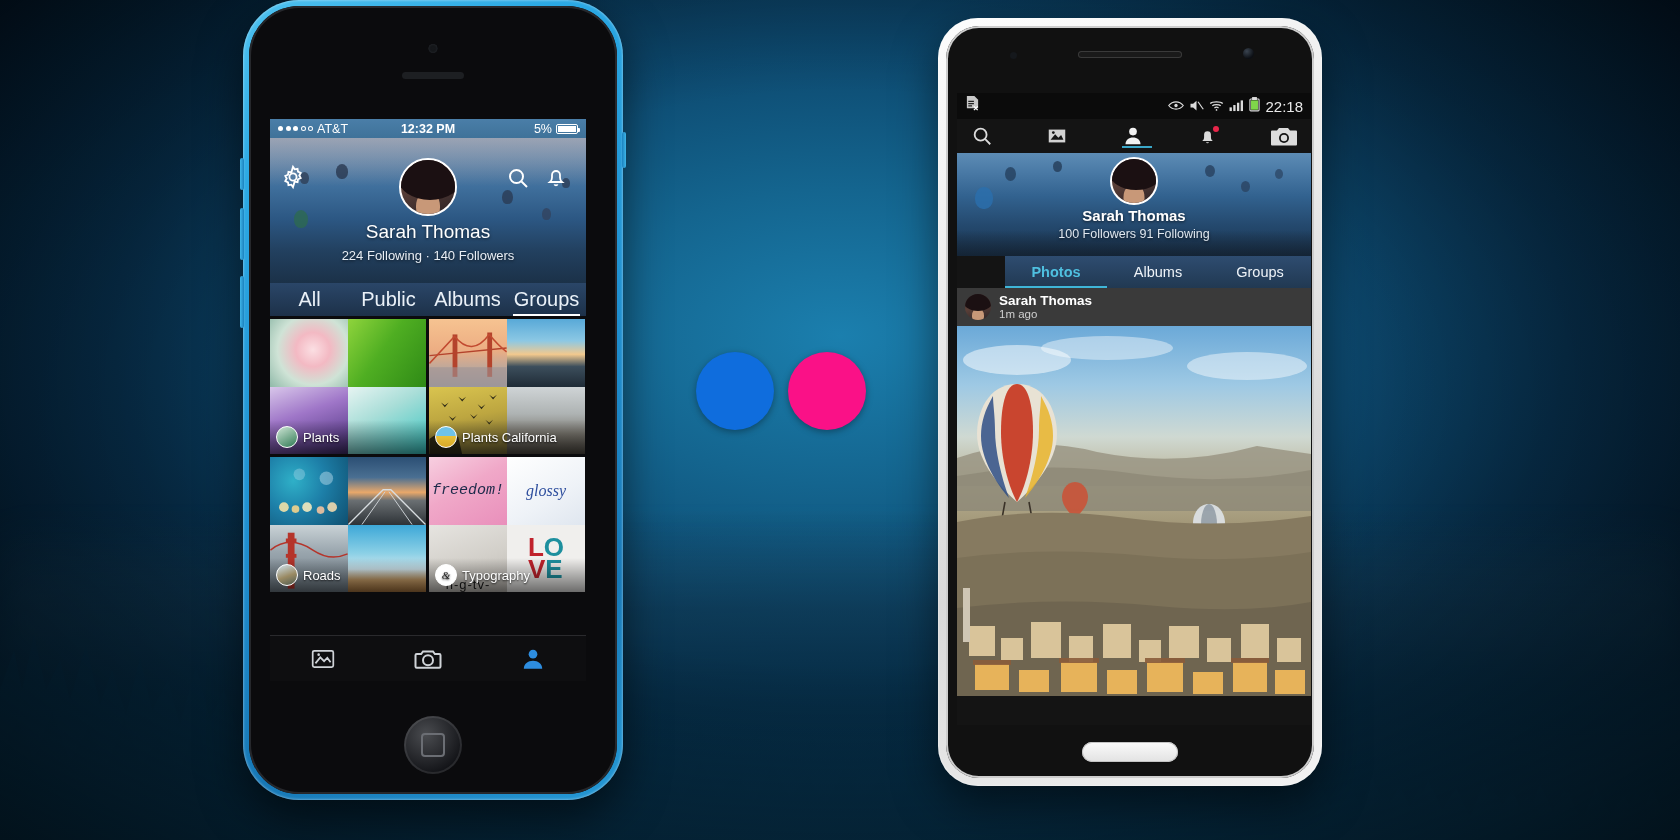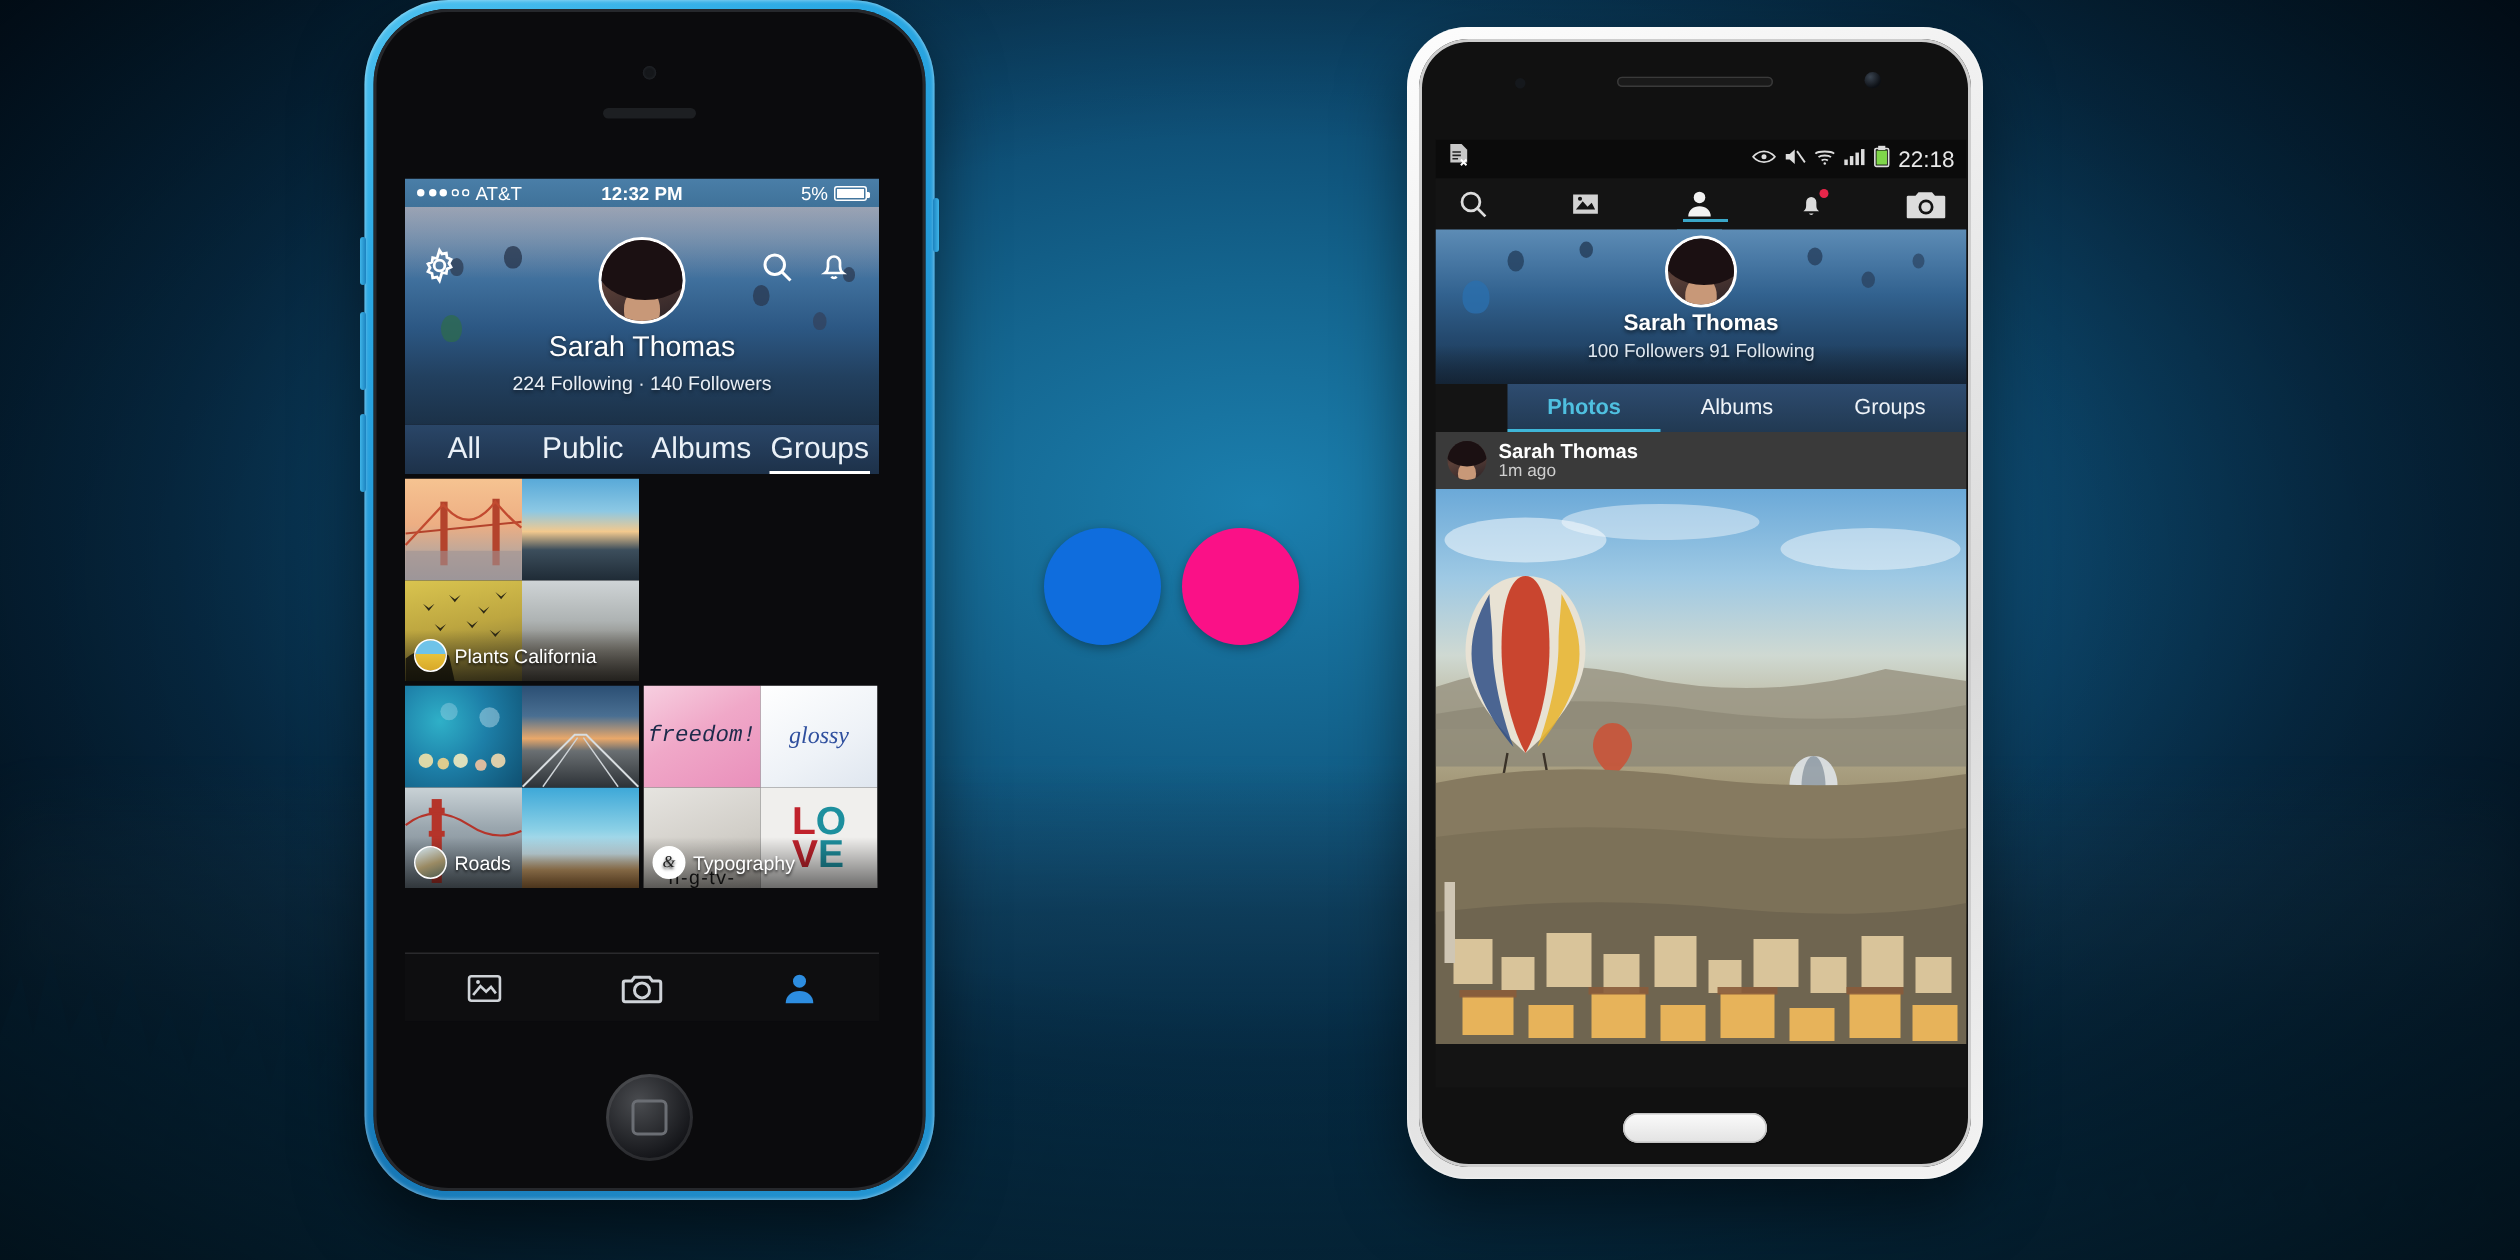--- a/index.html
+++ b/index.html
@@ -360,20 +360,30 @@
       <div class="t">All</div>
       <div class="t">Public</div>
       <div class="t">Albums</div>
       <div class="t sel">Groups</div>
     </div>
 
     <div class="ios-body">
 
       <div class="alb-row">
 
+        <div class="alb">
+          <div class="cell" style="background:radial-gradient(circle at 55% 45%, #fbdfe3 0%, #f3b9c3 30%, #cfe3d6 62%, #8fb9a8 100%);"></div>
+          <div class="cell" style="background:linear-gradient(125deg,#8fd43c 0%,#4fae22 45%,#2f8a16 100%);"></div>
+          <div class="cell" style="background:linear-gradient(160deg,#d8c6ea 0%,#9f76c8 40%,#6b4b9a 75%,#3d2a63 100%);"></div>
+          <div class="cell" style="background:linear-gradient(150deg,#e7f4f2 0%,#a9ded8 40%,#35c4c0 100%);"></div>
+          <div class="label">
+            <span class="ic" style="background:linear-gradient(150deg,#cfe6d6,#2f7a54);"></span>
+            <span>Plants</span>
+          </div>
+        </div>
 
         <div class="alb">
           <div class="cell" style="background:linear-gradient(180deg,#f6c391 0%,#edae83 45%,#b9a79d 75%,#9b9aa0 100%);position:relative;">
             <svg viewBox="0 0 80 70" style="position:absolute;inset:0;width:100%;height:100%;">
               <path d="M0 38 L80 30" stroke="#b4432c" stroke-width="1.5" fill="none"></path>
               <rect x="24" y="16" width="5" height="44" fill="#b4432c"></rect>
               <rect x="60" y="14" width="5" height="46" fill="#b4432c"></rect>
               <path d="M0 46 Q26 18 26 18 Q44 40 62 16 Q72 28 80 34" stroke="#c24a30" stroke-width="1.6" fill="none"></path>
               <rect x="0" y="50" width="80" height="20" fill="#9e9294" opacity=".6"></rect>
             </svg>

